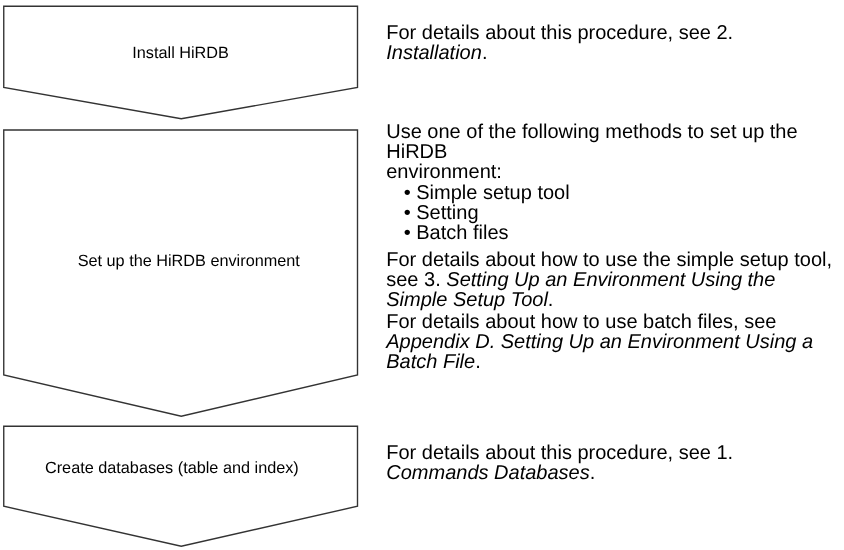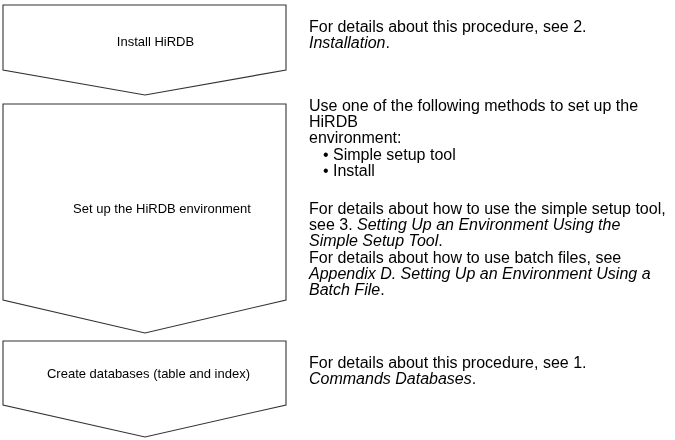--- a/index.html
+++ b/index.html
@@ -40,21 +40,20 @@
     stroke-width: 1.1;
     stroke-linejoin: miter;
   }
   .chevron-label {
     position: absolute;
     text-align: center;
     font-size: 13px;
     line-height: 16px;
     color: #000000;
     white-space: nowrap;
-    padding-left: 11px;
   }
   #step-1-label { left: 3px; top: 34px;  width: 283px; }
   #step-2-label { left: 3px; top: 201px; width: 296px; }
   #step-3-label { left: 3px; top: 366px; width: 269px; }
 
   
   .note {
     position: absolute;
     left: 309px;
     width: 362px;
@@ -113,21 +112,22 @@
 
   <div class="note" id="note-1">
     <p><span>For details about this procedure, see 2. </span><span class="it">Installation</span><span>.</span></p>
   </div>
 
   <div class="note" id="note-2">
     <p>Use one of the following methods to set up the HiRDB</p>
     <p>environment:</p>
     <ul class="bullets">
       <li>Simple setup tool</li>
-      <li>Install</li>
+      <li>Setting</li>
+      <li>Batch files</li>
     </ul>
   </div>
 
   <div class="note" id="note-3">
     <p><span>For details about how to use the simple setup tool, see 3. </span><span class="it">Setting Up an Environment Using the Simple Setup Tool</span><span>.</span></p>
     <p><span>For details about how to use batch files, see </span><span class="it">Appendix D. Setting Up an Environment Using a Batch File</span><span>.</span></p>
   </div>
 
   <div class="note" id="note-4">
     <p><span>For details about this procedure, see 1. </span><span class="it">Commands Databases</span><span>.</span></p>

